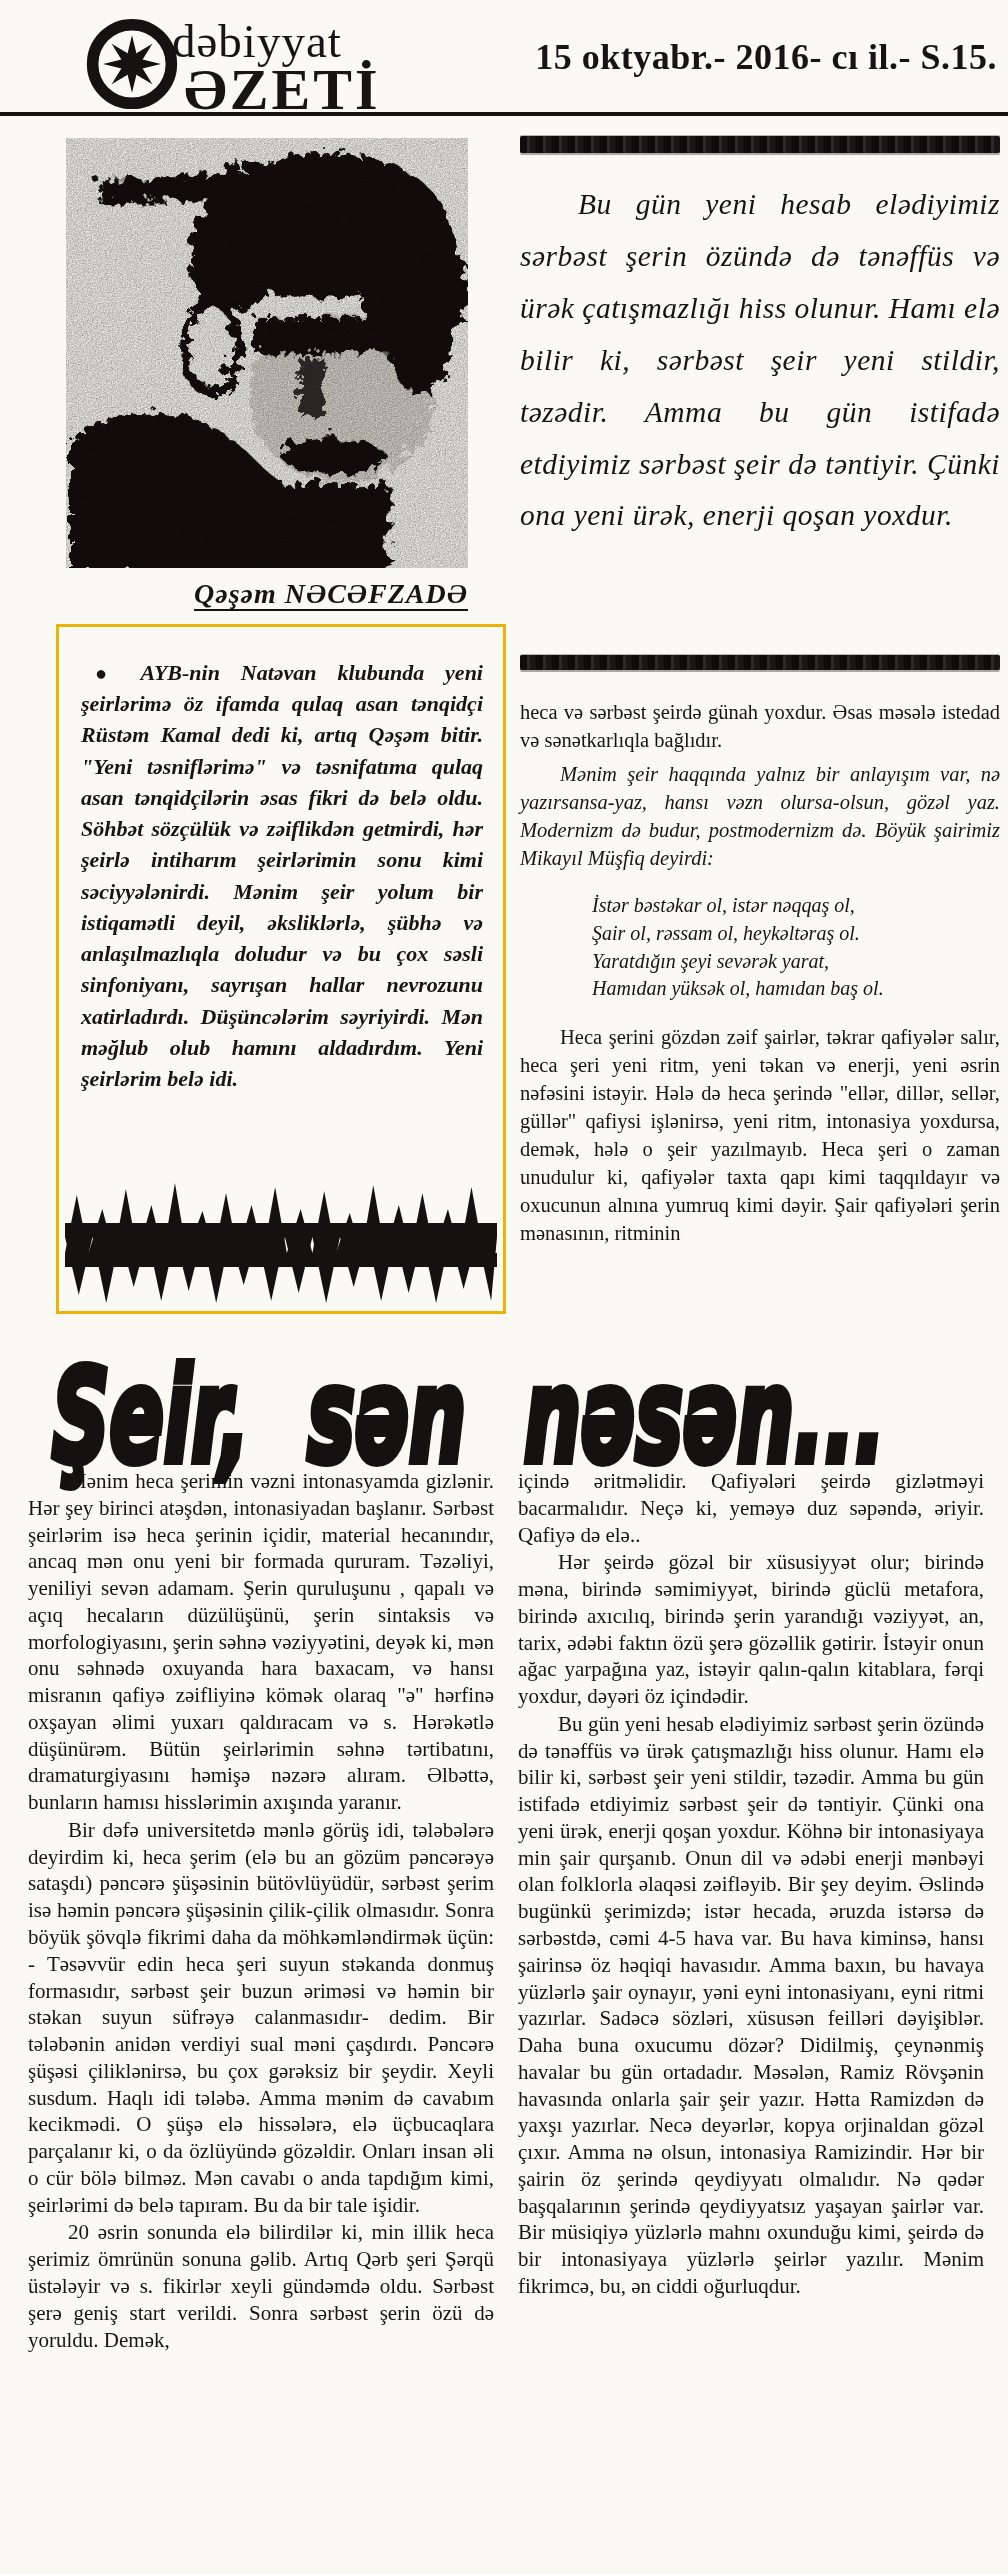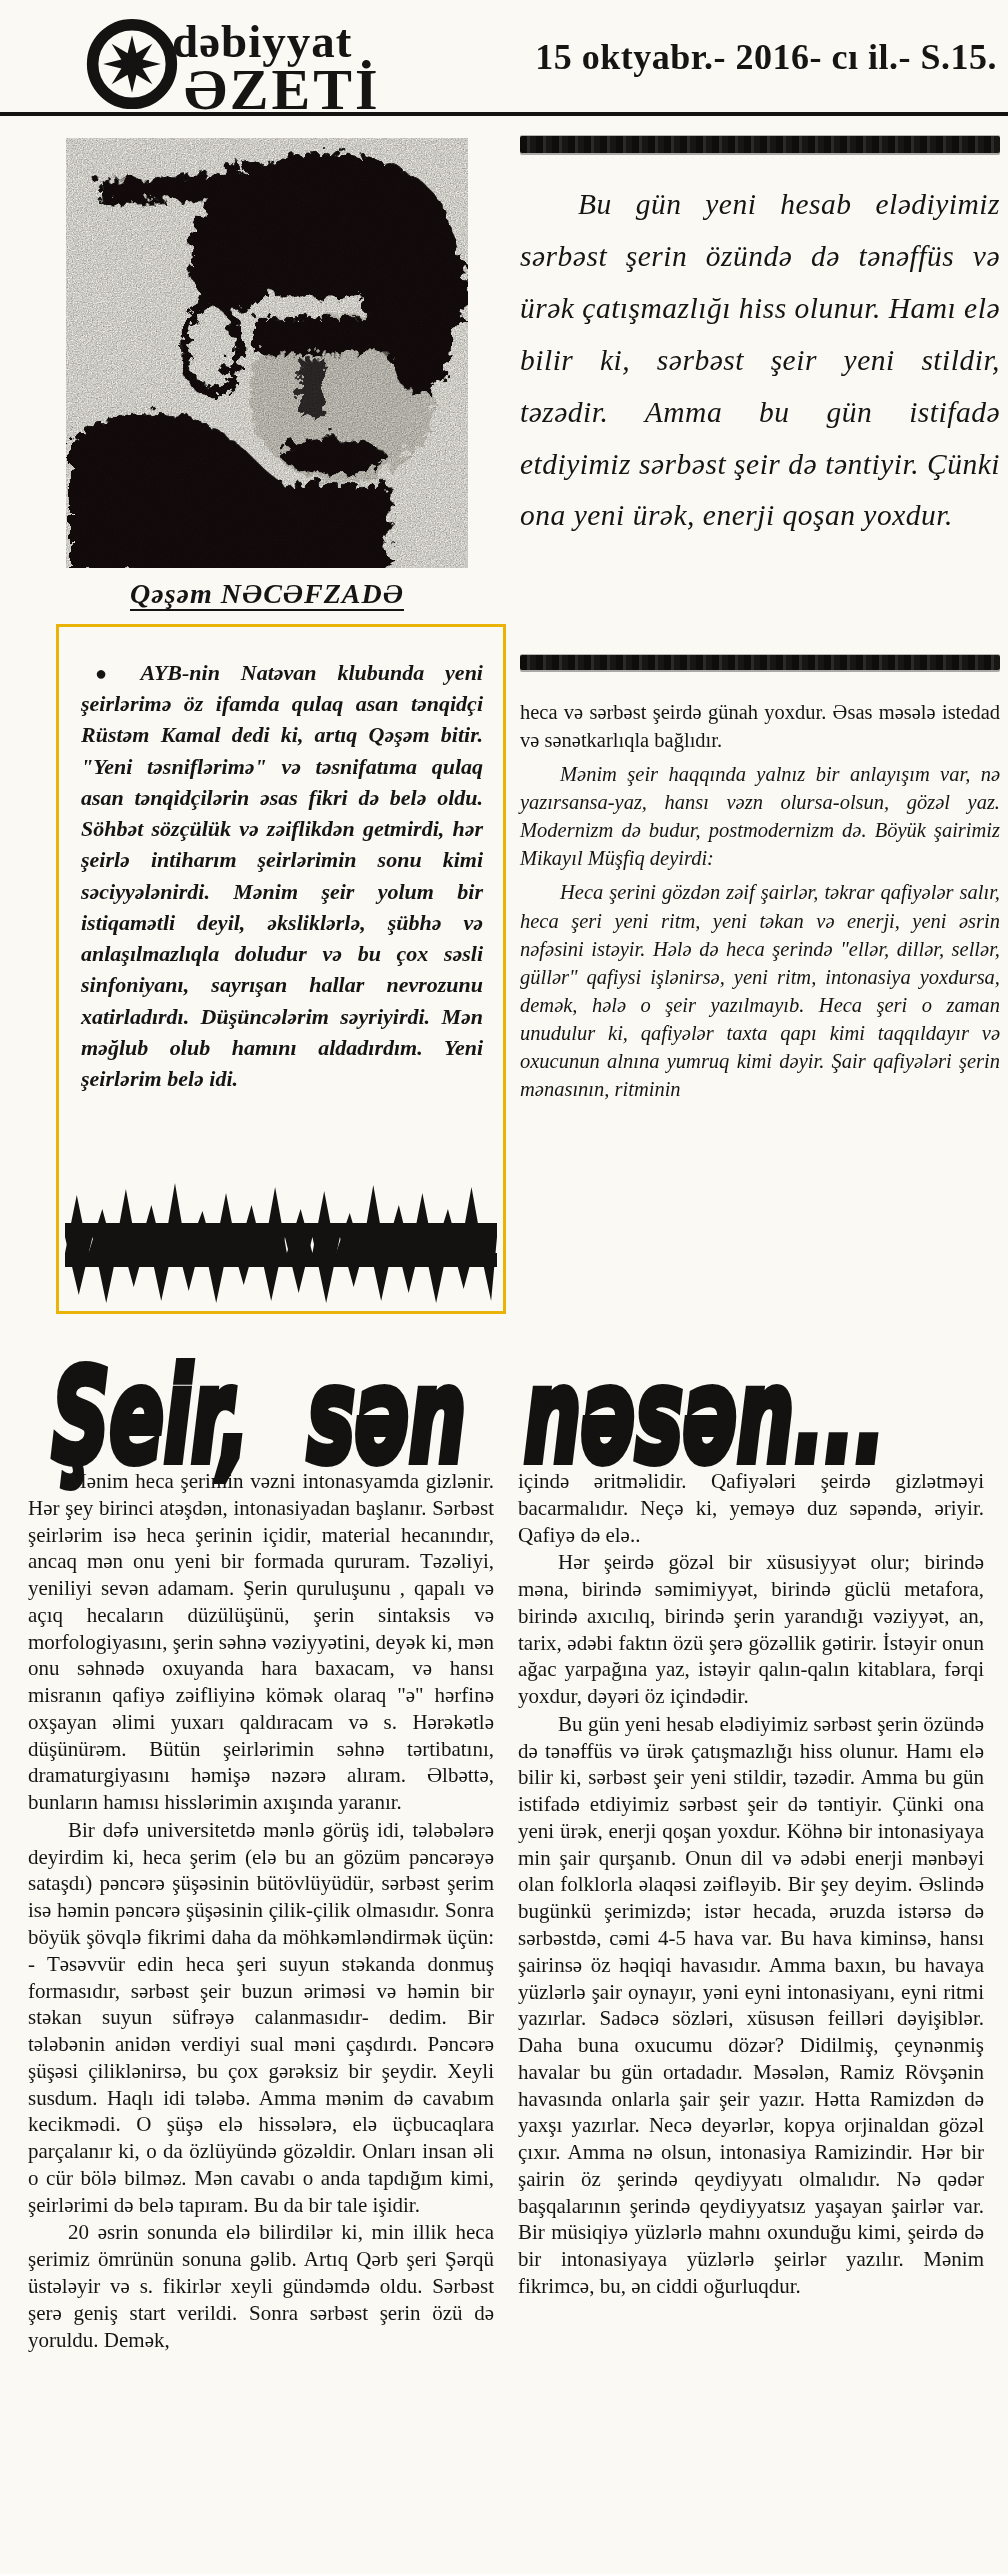--- a/index.html
+++ b/index.html
@@ -4,32 +4,32 @@
 <style>
   html,body{margin:0;padding:0;background:#e9e7e2;}
   .page{
     position:relative;width:1008px;height:2574px;margin:0 auto;
     background:#faf9f4;color:#161514;overflow:hidden;
     font-family:"Liberation Serif","DejaVu Serif",serif;
   }
   
   .masthead{position:absolute;left:84px;top:8px;width:330px;height:104px;}
   .emblem{position:absolute;left:0;top:8px;width:96px;height:96px;}
-  .logo-line1{position:absolute;left:88px;top:6px;font-weight:bold;font-size:47px;letter-spacing:1px;}
+  .logo-line1{position:absolute;left:88px;top:6px;font-weight:normal;font-size:47px;letter-spacing:1px;}
   .logo-line2{position:absolute;left:100px;top:48px;font-weight:bold;font-size:58px;letter-spacing:3px;}
   .masthead-date{
     position:absolute;left:505px;top:36px;width:492px;text-align:right;
     font-weight:bold;font-size:36px;letter-spacing:.5px;
   }
   .header-rule{position:absolute;left:0;top:112px;width:1008px;height:4px;background:#151413;}
   
   .photo-wrap{position:absolute;left:66px;top:138px;width:402px;height:430px;background:#f2f0ea;}
   .photo-wrap svg{display:block;width:100%;height:100%;}
   .photo-caption{
-    position:absolute;left:66px;top:578px;width:402px;text-align:center;
+    position:absolute;left:66px;top:578px;width:402px;text-align:right;
     font-weight:bold;font-style:italic;font-size:28px;text-decoration:underline;
     text-underline-offset:6px;letter-spacing:1px;
   }
   
   .quote-box{
     position:absolute;left:56px;top:624px;width:450px;height:690px;
     border:3px solid #eab308;box-sizing:border-box;padding:30px 20px 0 22px;
   }
   .quote-text{
     font-weight:bold;font-style:italic;font-size:22px;line-height:1.42;
@@ -132,20 +132,26 @@
     </div>
   </div>
 
   <div class="right-top">
     <div class="texture-bar"></div>
     <div class="intro-text">Bu gün yeni hesab elədiyimiz sərbəst şerin özündə də tənəffüs və ürək çatışmazlığı hiss olunur. Hamı elə bilir ki, sərbəst şeir yeni stildir, təzədir. Amma bu gün istifadə etdiyimiz sərbəst şeir də təntiyir. Çünki ona yeni ürək, enerji qoşan yoxdur.</div>
     <div class="texture-bar bar2"></div>
     <div class="upper-body">
       <p class="p">heca və sərbəst şeirdə günah yoxdur. Əsas məsələ istedad və sənətkarlıqla bağlıdır.</p>
       <p class="p indent">Mənim şeir haqqında yalnız bir anlayışım var, nə yazırsansa-yaz, hansı vəzn olursa-olsun, gözəl yaz. Modernizm də budur, postmodernizm də. Böyük şairimiz Mikayıl Müşfiq deyirdi:</p>
+      <div class="verse">
+        <div>İstər bəstəkar ol, istər nəqqaş ol,</div>
+        <div>Şair ol, rəssam ol, heykəltəraş ol.</div>
+        <div>Yaratdığın şeyi sevərək yarat,</div>
+        <div>Hamıdan yüksək ol, hamıdan baş ol.</div>
+      </div>
       <p class="p indent">Heca şerini gözdən zəif şairlər, təkrar qafiyələr salır, heca şeri yeni ritm, yeni təkan və enerji, yeni əsrin nəfəsini istəyir. Hələ də heca şerində "ellər, dillər, sellər, güllər" qafiysi işlənirsə, yeni ritm, intonasiya yoxdursa, demək, hələ o şeir yazılmayıb. Heca şeri o zaman unudulur ki, qafiyələr taxta qapı kimi taqqıldayır və oxucunun alnına yumruq kimi dəyir. Şair qafiyələri şerin mənasının, ritminin</p>
     </div>
   </div>
 
   <div class="headline">
     <span>Şeir, sən nəsən...</span>
   </div>
 
   <div class="article">
     <div class="col">

